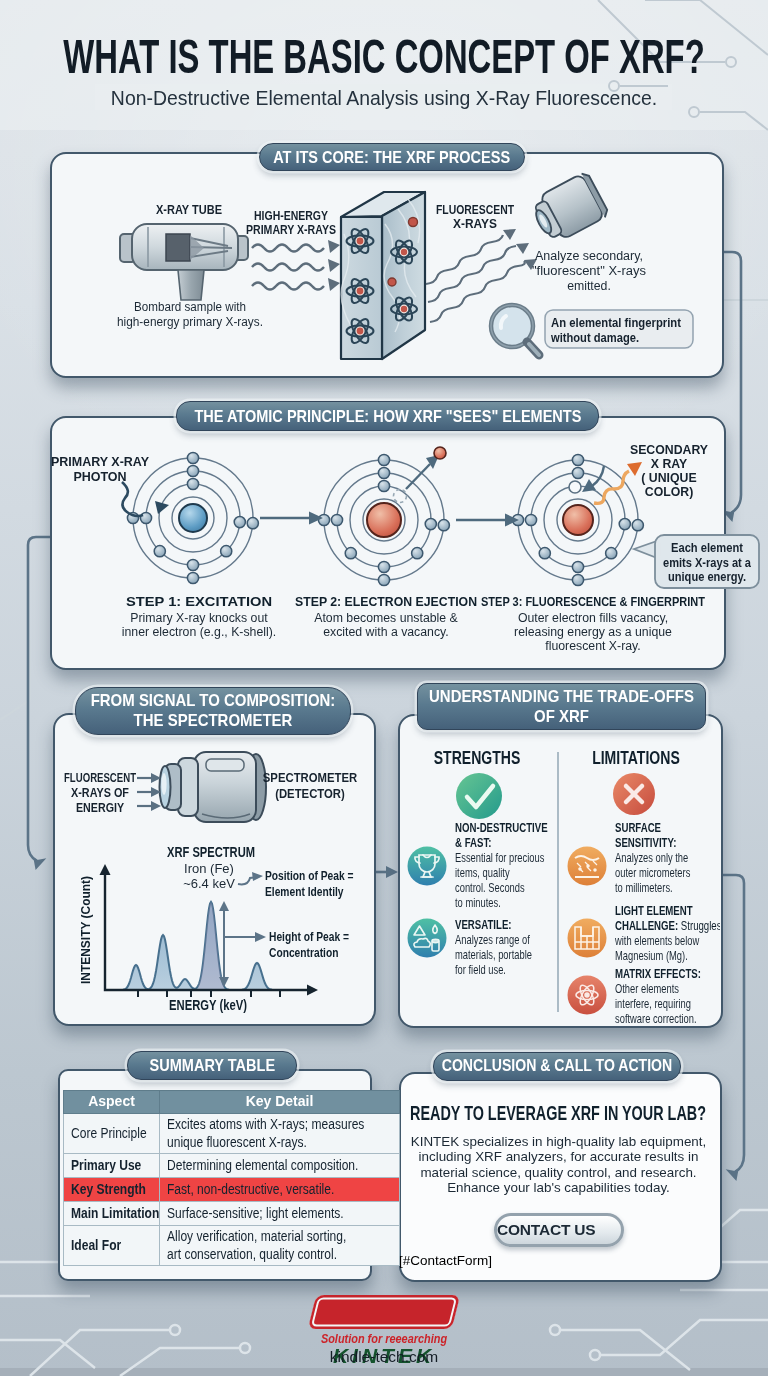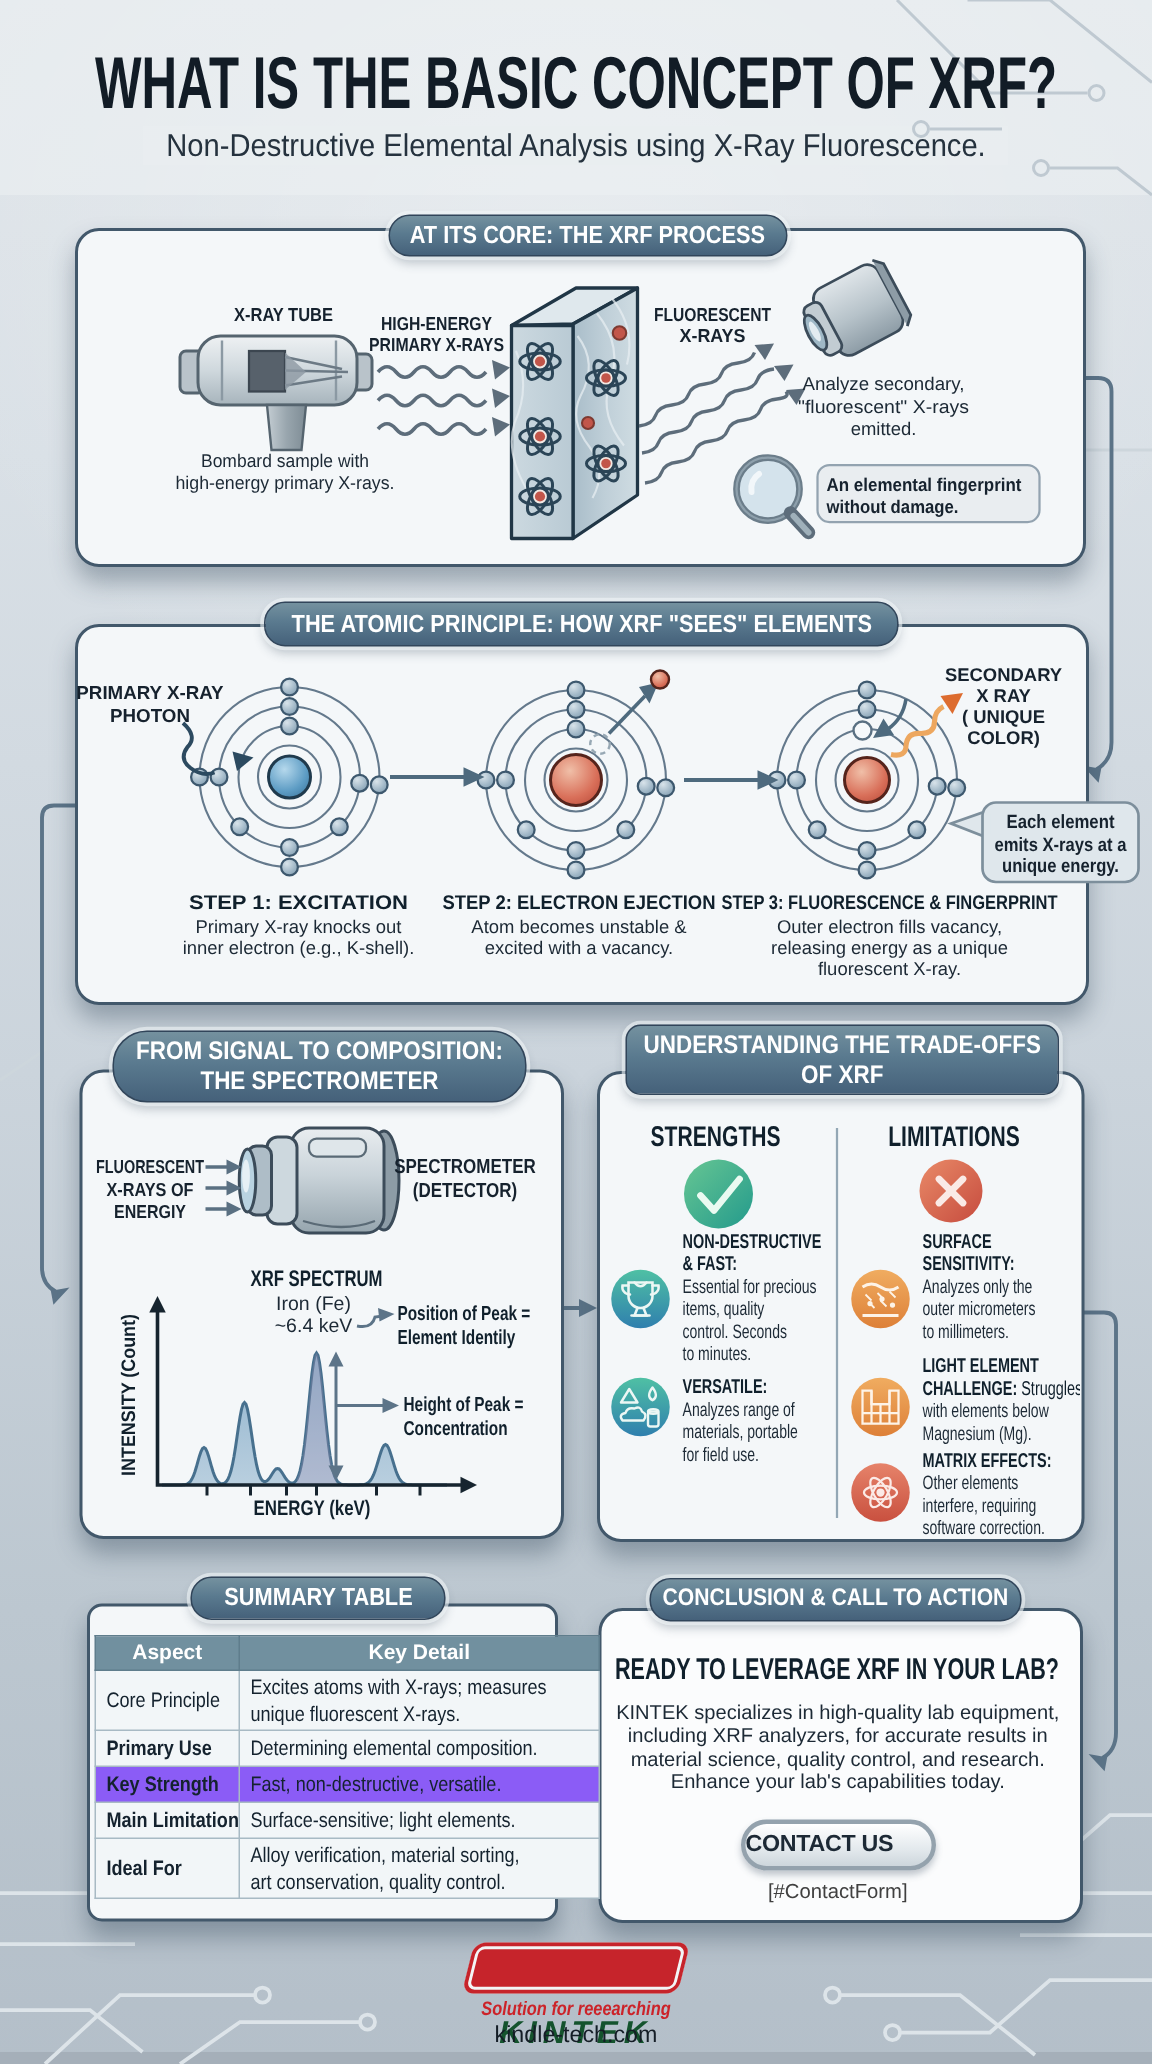--- a/index.html
+++ b/index.html
@@ -565,21 +565,21 @@
       <th style="border-color:#5f7d8c;text-align:center;">Key Detail</th>
     </tr>
     <tr style="background:#f2f6f8;height:40px;">
       <td style="font-weight:normal;padding-left:7px;"><span class="tc">Core Principle</span></td>
       <td style="padding-left:7px;"><span class="tc">Excites atoms with X-rays; measures<br>unique fluorescent X-rays.</span></td>
     </tr>
     <tr style="background:#f2f6f8;height:24px;margin-top:46px;">
       <td style="font-weight:bold;padding-left:7px;"><span class="tc">Primary Use</span></td>
       <td style="padding-left:7px;"><span class="tc">Determining elemental composition.</span></td>
     </tr>
-    <tr style="background:#8b5cf6;height:24px;margin-top:20px;">
+    <tr style="background:#ef4444;height:24px;margin-top:20px;">
       <td style="font-weight:bold;padding-left:7px;"><span class="tc">Key Strength</span></td>
       <td style="padding-left:7px;"><span class="tc">Fast, non-destructive, versatile.</span></td>
     </tr>
     <tr style="background:#f2f6f8;height:24px;">
       <td style="font-weight:bold;padding-left:7px;"><span class="tc">Main Limitation</span></td>
       <td style="padding-left:7px;"><span class="tc">Surface-sensitive; light elements.</span></td>
     </tr>
     <tr style="background:#f2f6f8;height:40px;">
       <td style="font-weight:bold;padding-left:7px;margin-left:38px;"><span class="tc">Ideal For</span></td>
       <td style="padding-left:7px;"><span class="tc">Alloy verification, material sorting,<br>art conservation, quality control.</span></td>
@@ -589,21 +589,21 @@
 </div>
 
 <div class="pill" style="left:433px;top:1052px;width:246px;height:27px;font-size:16px;">
     <span class="cond">CONCLUSION &amp; CALL TO ACTION</span>
   </div>
 <div class="card" style="left:399px;top:1072px;width:319px;height:206px;z-index:2;background:#fbfcfd;"></div>
 <div class="abs" style="left:399px;top:1072px;width:319px;height:206px;z-index:3" id="sec6">
   <div style="position:absolute;left:159px;top:30px;width:max-content;transform-origin:0 0;transform:scaleX(.72) translateX(-50%);white-space:nowrap;font-size:20px;font-weight:bold;color:#10202c;">READY TO LEVERAGE XRF IN YOUR LAB?</div>
   <div style="position:absolute;left:8px;top:62px;width:303px;text-align:center;font-size:13.4px;color:#1c2935;line-height:15.4px;">KINTEK specializes in high-quality lab equipment, including XRF analyzers, for accurate results in material science, quality control, and research. Enhance your lab's capabilities today.</div>
   <div style="position:absolute;left:95px;top:141px;width:124px;height:28px;border:3px solid #94a2ad;border-radius:17px;background:linear-gradient(180deg,#ffffff,#e3e9ed 60%,#cdd6dc);box-shadow:0 3px 5px rgba(50,70,90,.3);text-align:left;line-height:28px;font-size:15.5px;font-weight:bold;color:#1c2935;letter-spacing:-0.2px;">CONTACT US</div>
-  <div style="position:absolute;left:0;top:181px;width:319px;text-align:center;font-size:13.5px;color:#404040;">[#ContactForm]</div>
+  <div style="position:absolute;left:0;top:181px;width:319px;text-align:left;font-size:13.5px;color:#000000;">[#ContactForm]</div>
 </div>
 
 <div class="abs" style="left:0;top:1290px;width:768px;z-index:3" id="footer">
   <div style="position:absolute;left:312px;top:5px;width:144px;height:34px;transform:skewX(-14deg);background:#c6242b;border-radius:8px;box-shadow:inset 0 0 0 2.5px #c6242b, inset 0 0 0 4.5px #f3f5f6;"></div>
   <div style="position:absolute;left:312px;top:5px;width:144px;height:34px;text-align:center;line-height:34px;font-size:21px;font-weight:bold;font-style:italic;color:#14532d;letter-spacing:4px;margin-top:44px;">KINTEK</div>
   <div style="position:absolute;left:384px;top:41px;width:max-content;transform-origin:0 0;transform:scaleX(.84) translateX(-50%);white-space:nowrap;font-size:13px;font-weight:bold;font-style:italic;color:#cc2329;">Solution for reeearching</div>
   <div style="position:absolute;left:0;top:58px;width:768px;text-align:center;font-size:15.5px;color:#141d26;">kindle-tech.com</div>
 </div>
 
 </body></html>

